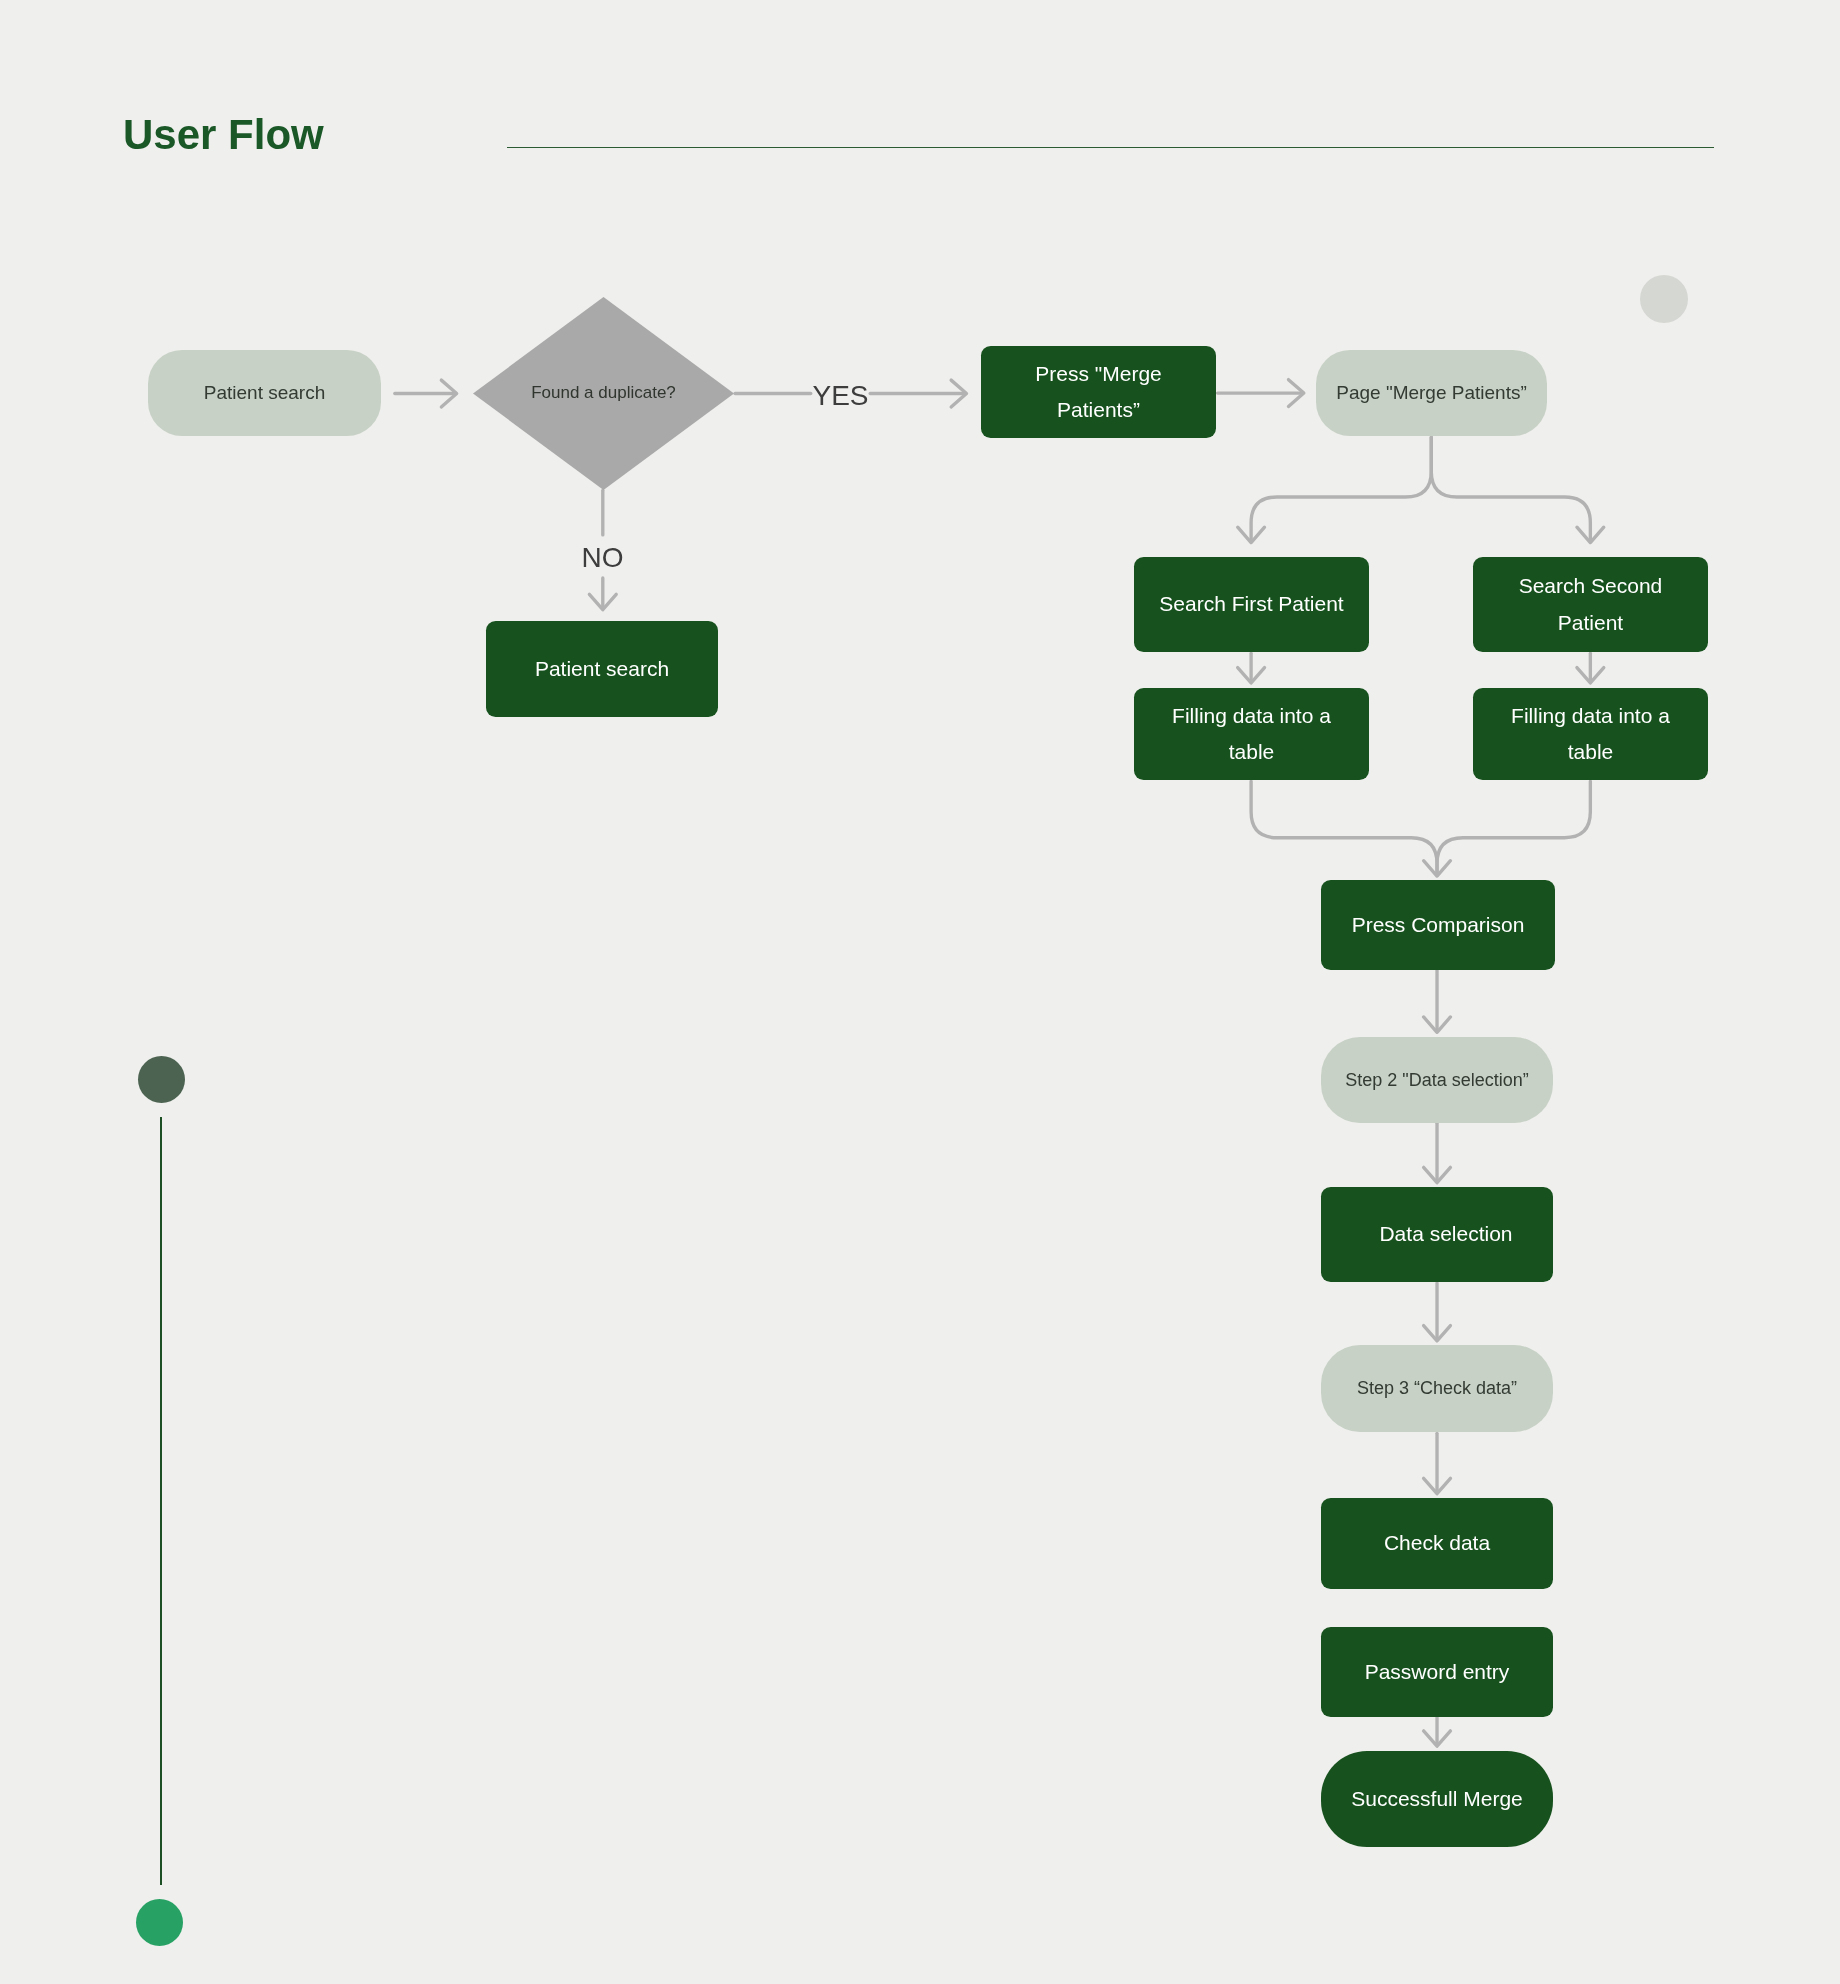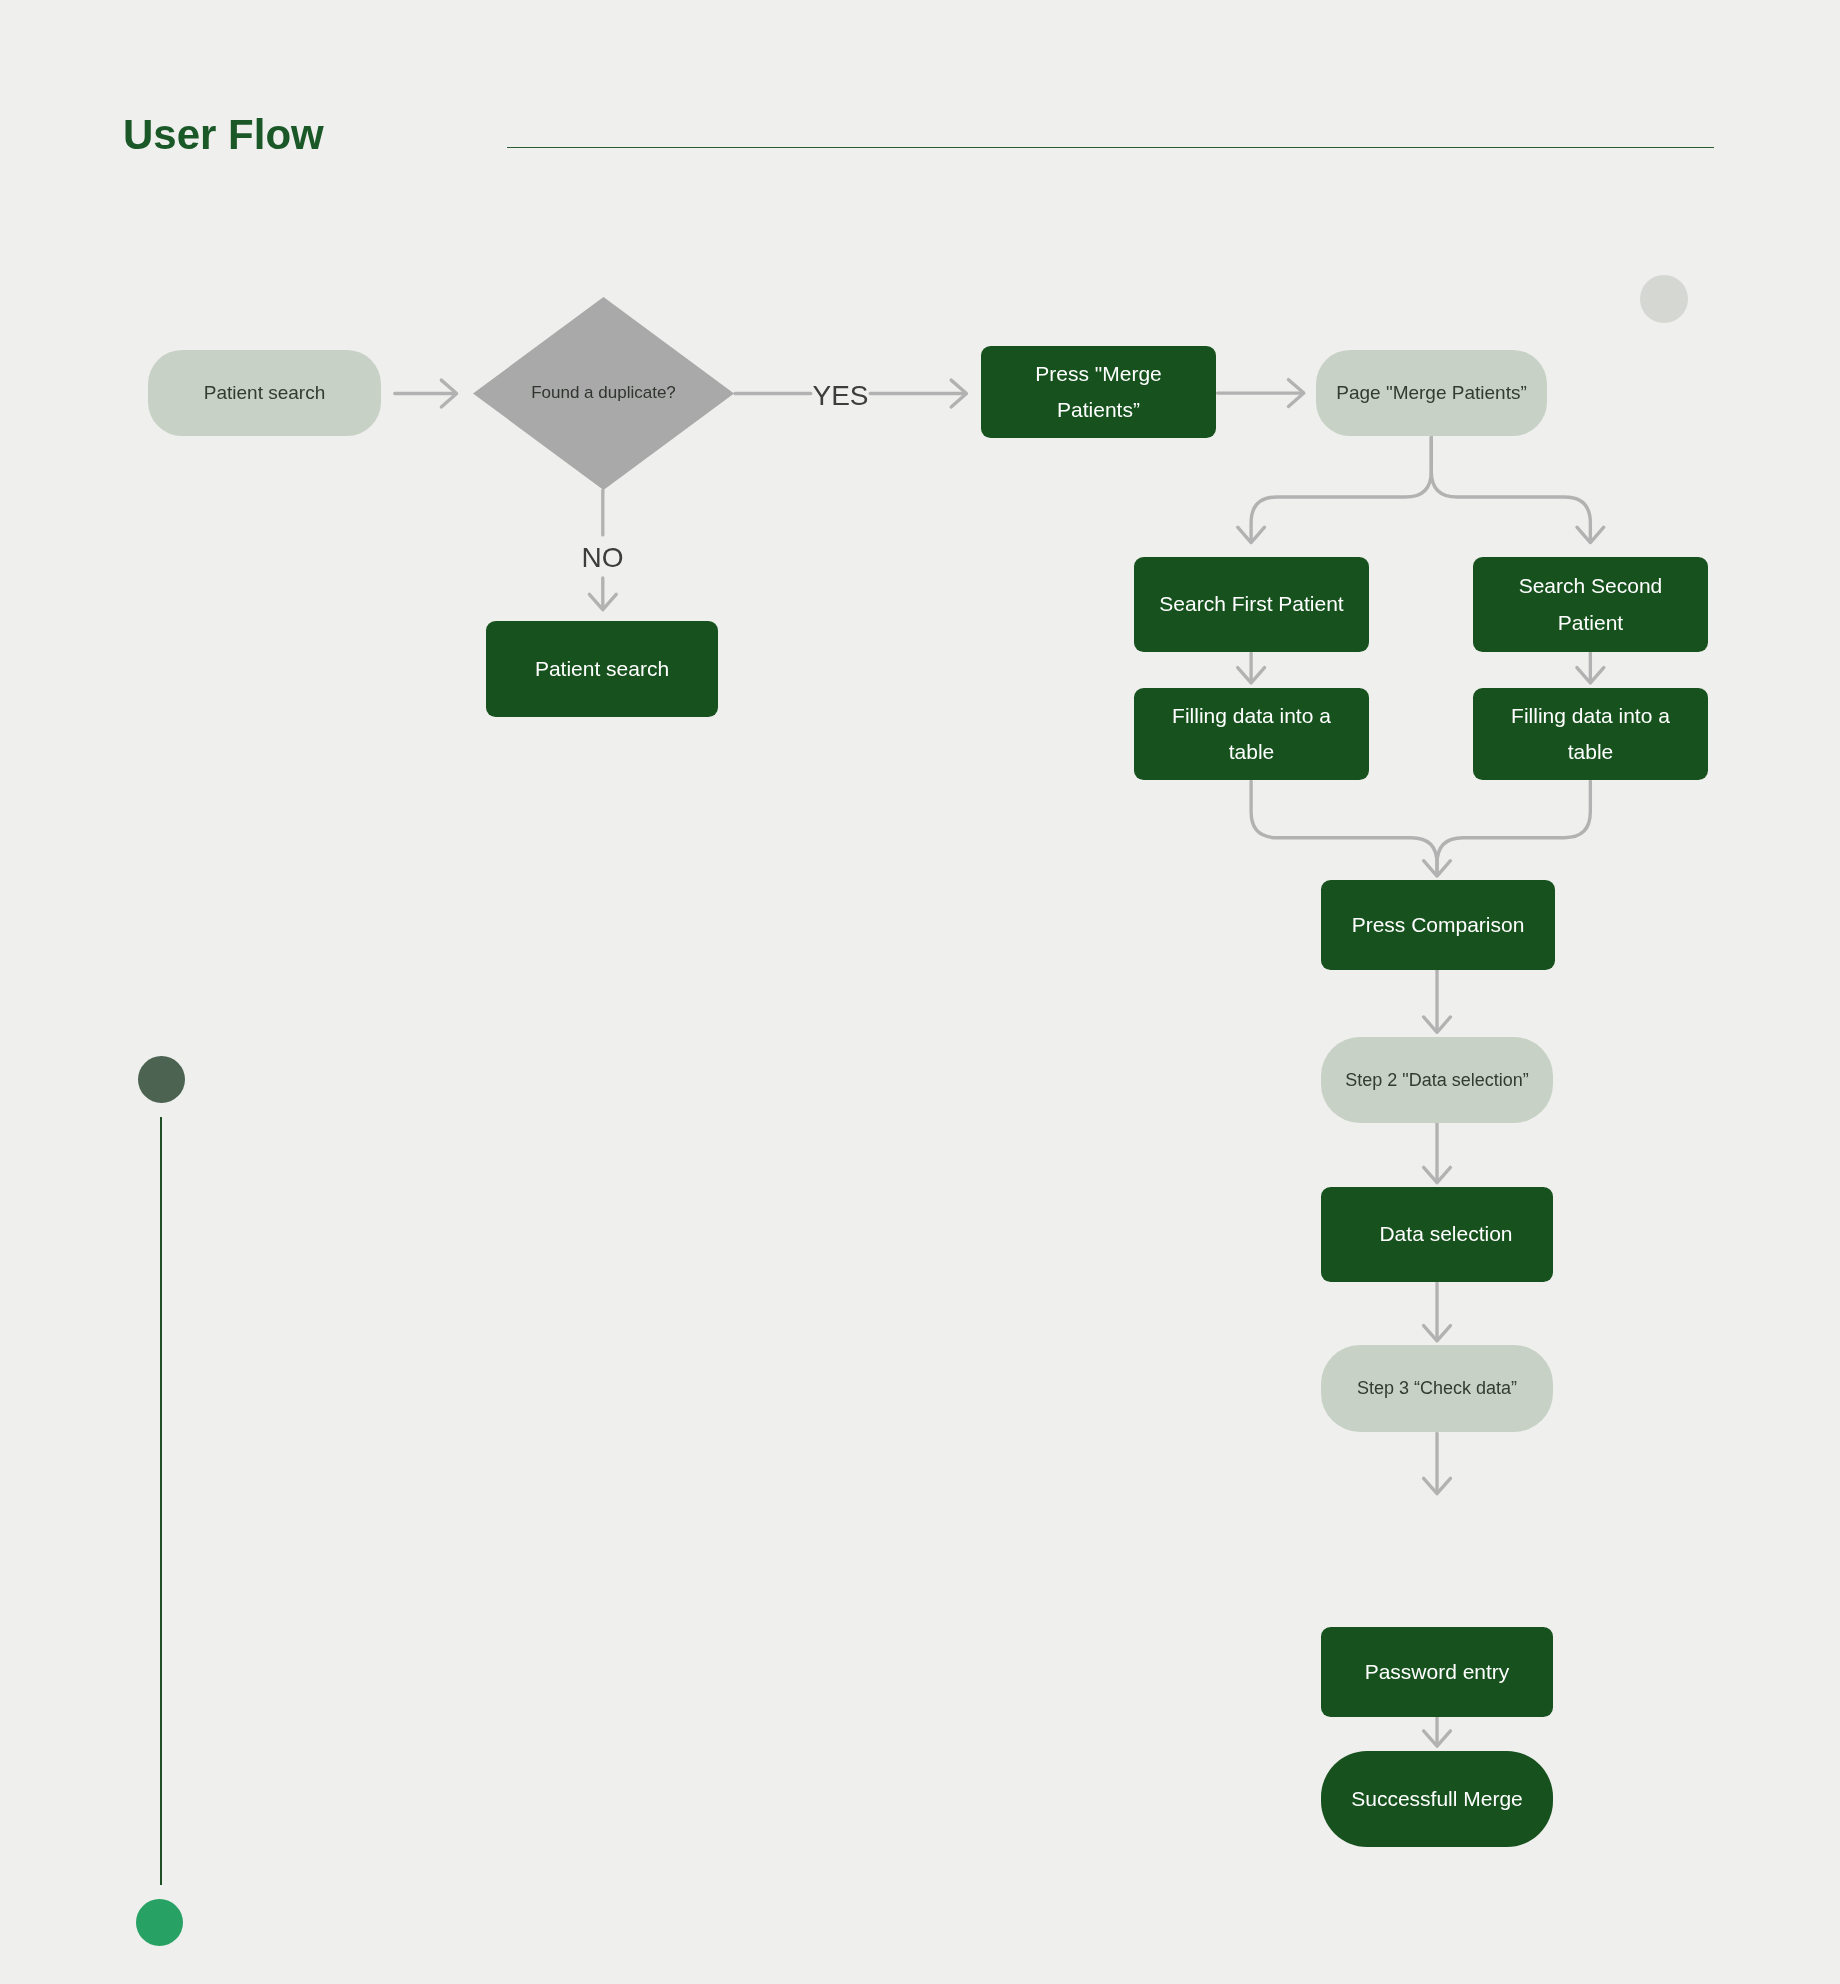--- a/index.html
+++ b/index.html
@@ -116,20 +116,23 @@
   </div>
 
   <div class="node dark" style="left:1321px;top:1187px;width:232px;height:95px;padding-left:37px;">
     <span>Data selection</span>
   </div>
 
   <div class="node sage pill-step" style="left:1321px;top:1345px;width:232px;height:87px;">
     <span>Step 3 “Check data”</span>
   </div>
 
+  <div class="node dark" style="left:1321px;top:1498px;width:232px;height:91px;">
+    <span>Check data</span>
+  </div>
 
   <div class="node dark" style="left:1321px;top:1627px;width:232px;height:90px;">
     <span>Password entry</span>
   </div>
 
   <div class="node dark pill-end" style="left:1321px;top:1751px;width:232px;height:96px;">
     <span>Successfull Merge</span>
   </div>
 
   <div class="dot" style="left:1640px;top:275px;width:48px;height:48px;background:#D5D7D3;"></div>

